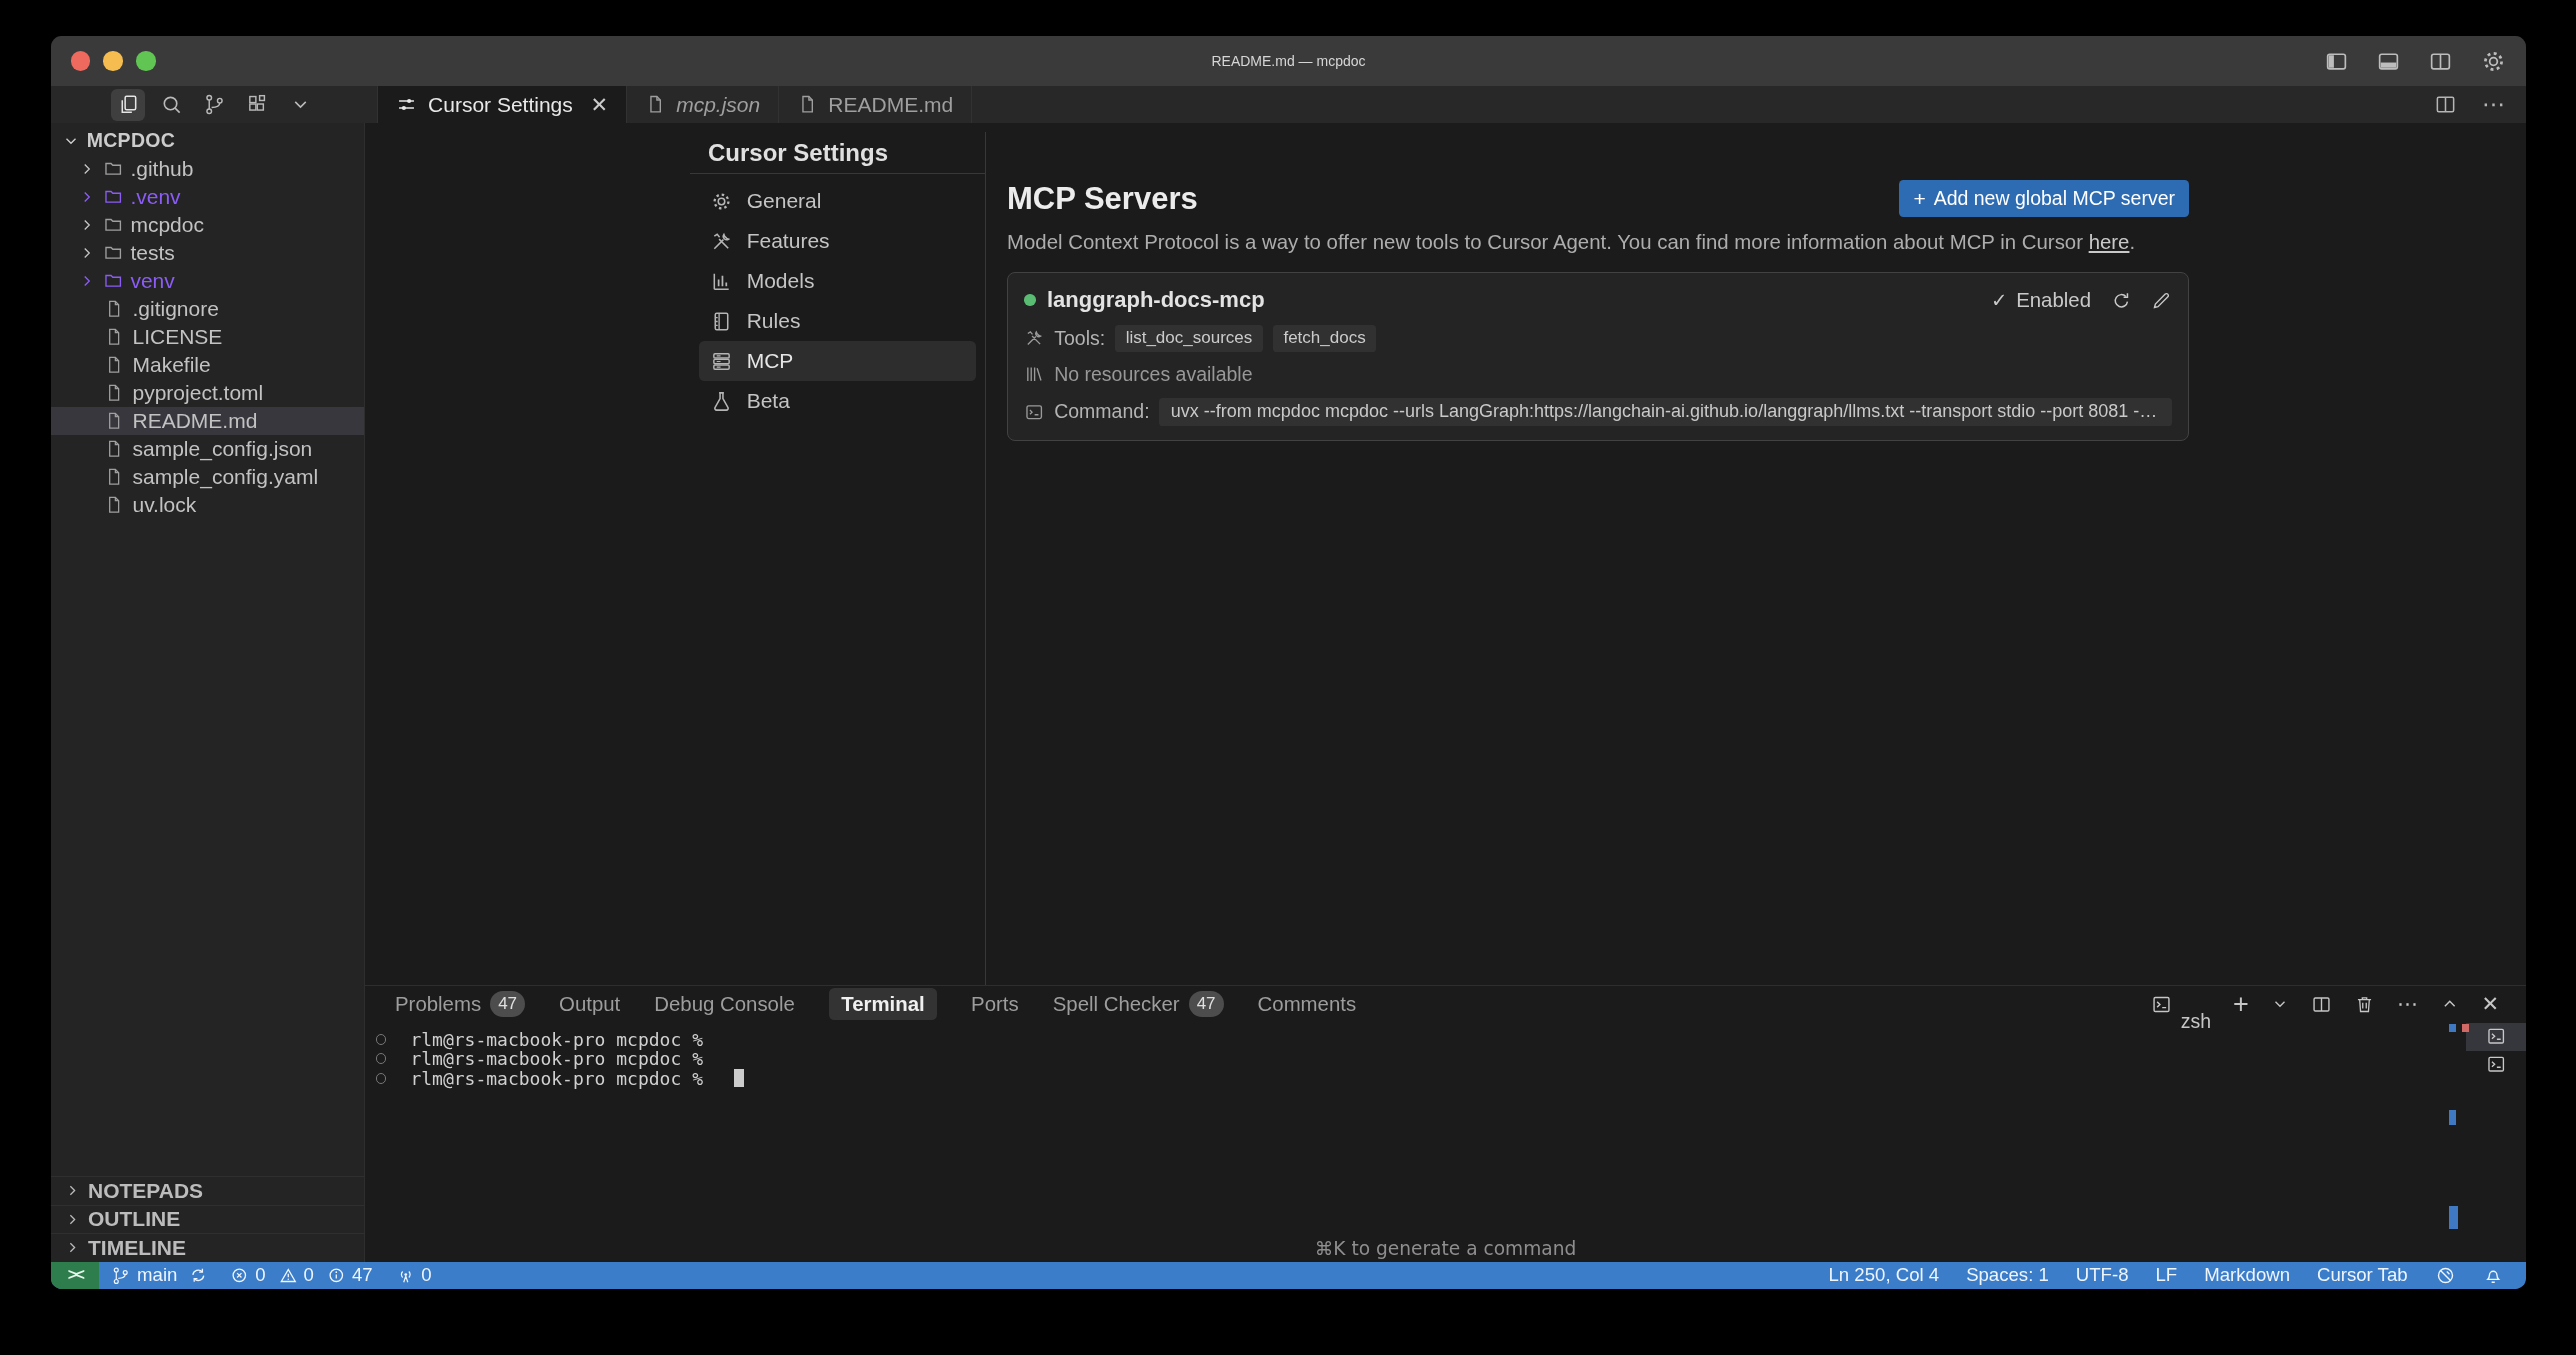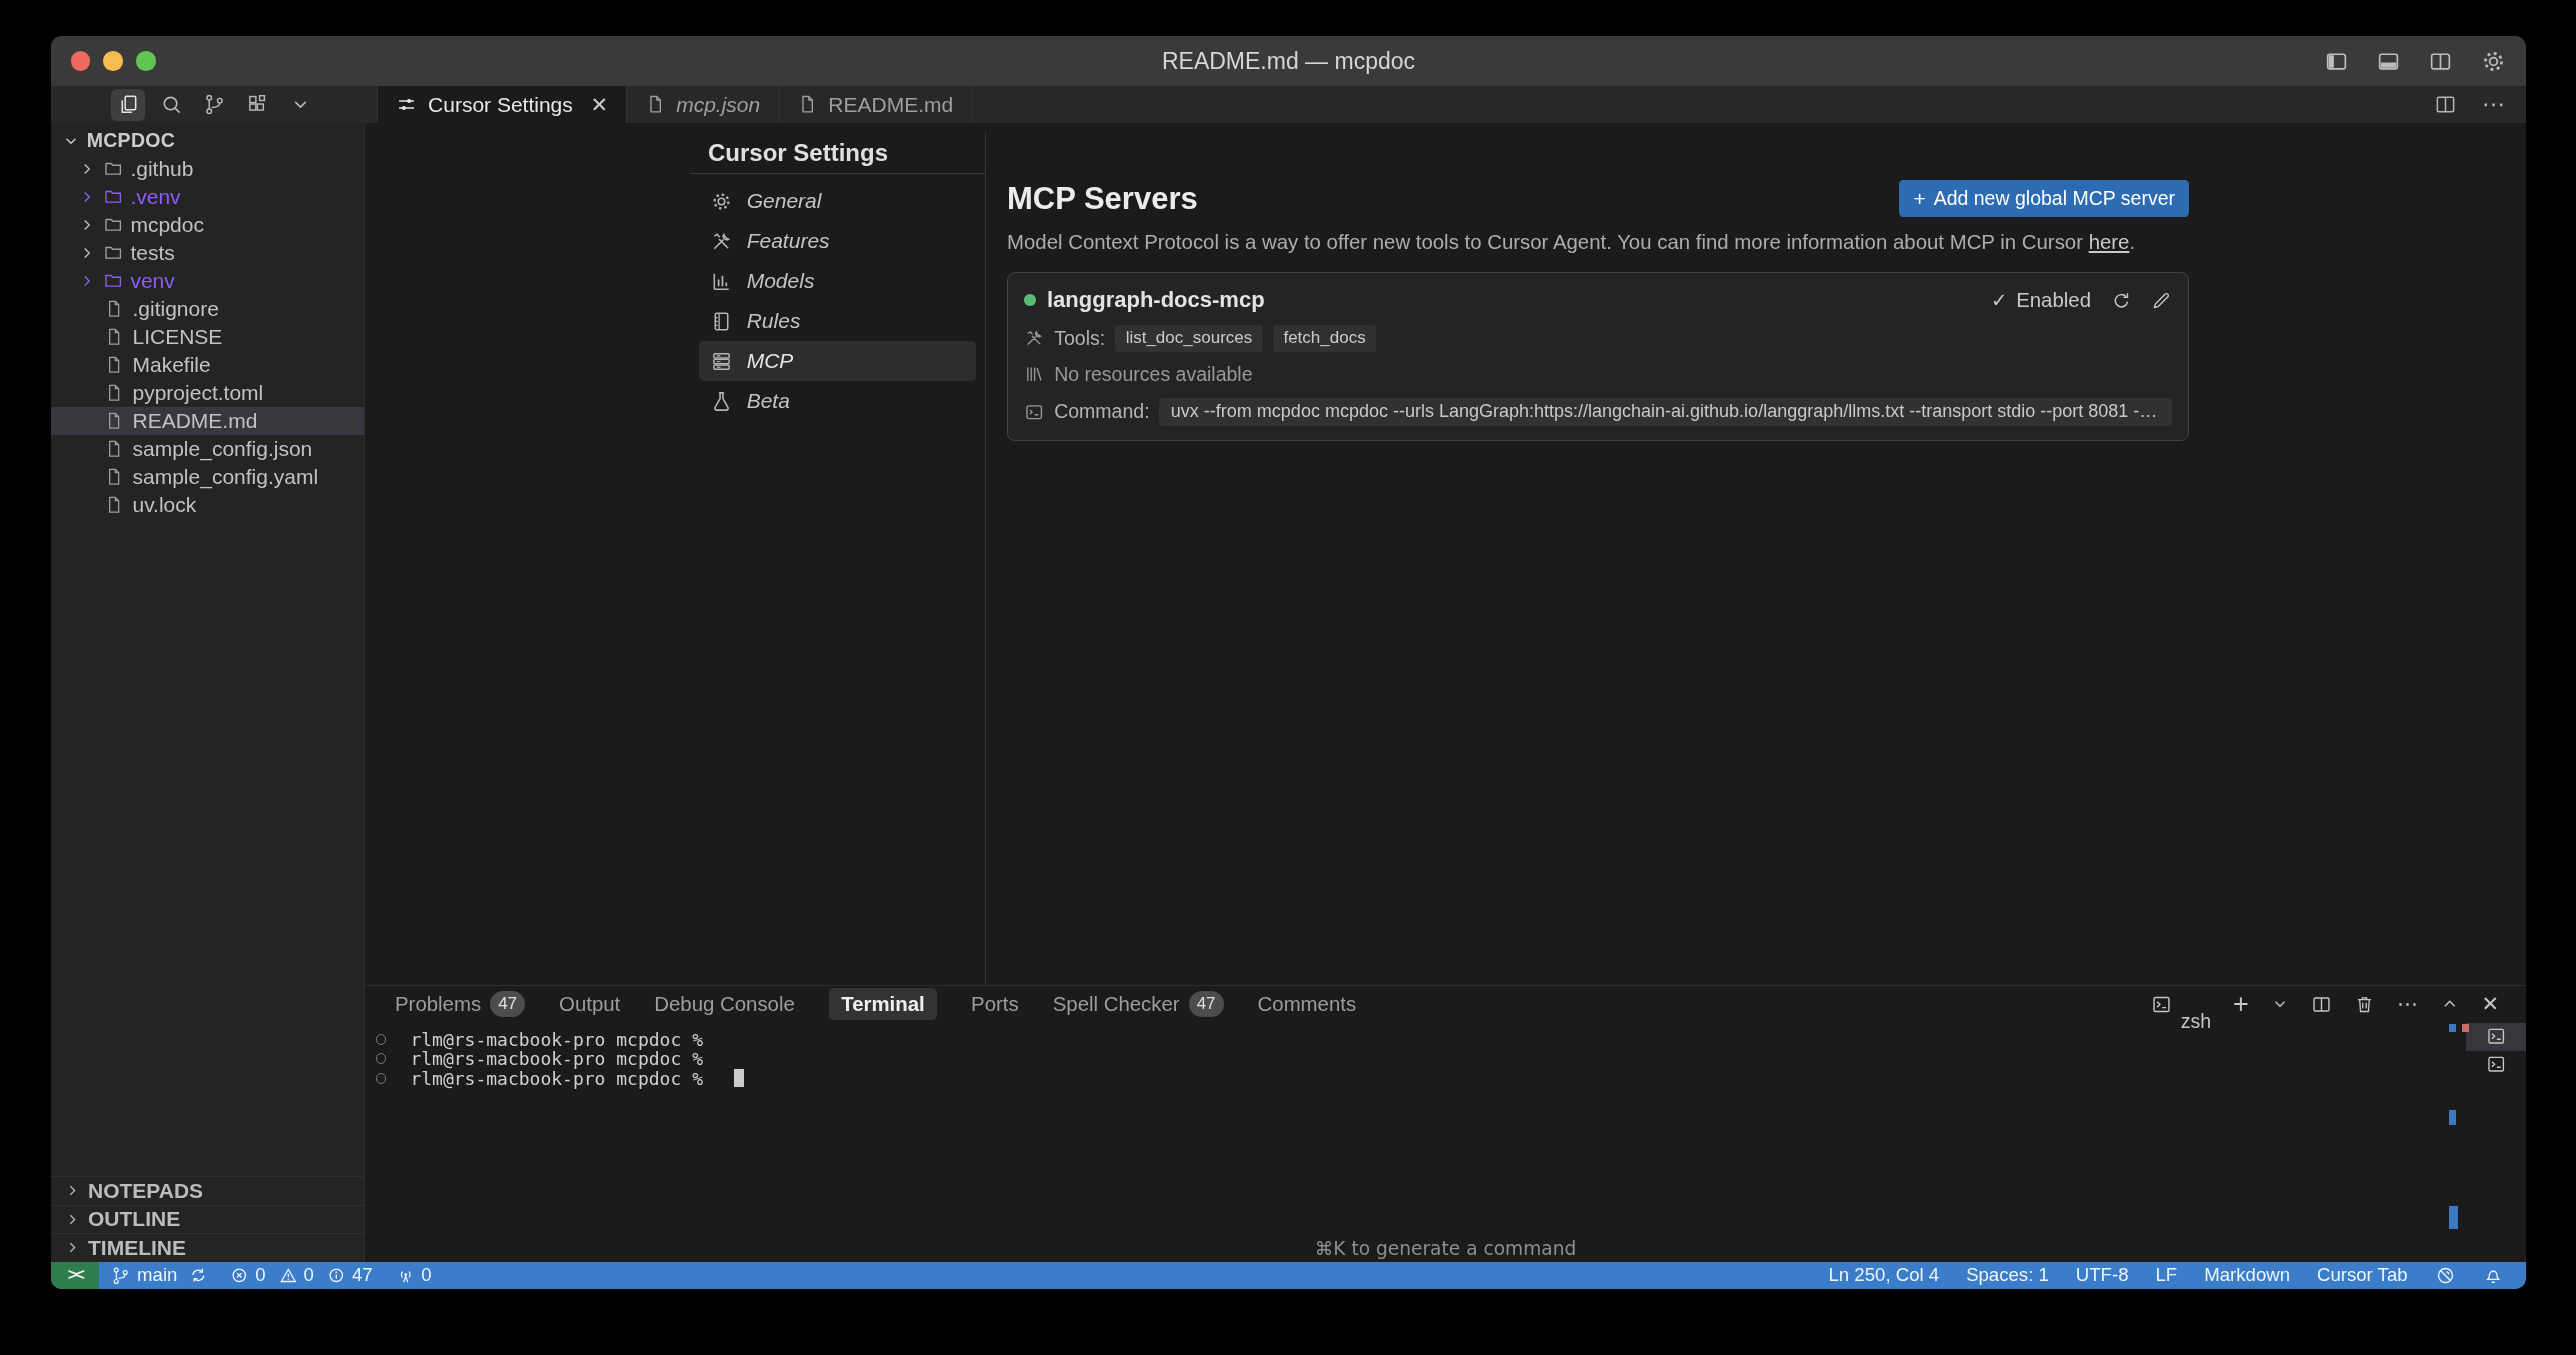--- a/index.html
+++ b/index.html
@@ -8,21 +8,21 @@
   .ic{display:inline-block;vertical-align:middle;}
   .ic svg{display:block;}
 
   .window{position:absolute;left:51px;top:36px;width:2475px;height:1253px;background:#1b1b1b;border-radius:10.7px;overflow:hidden;display:flex;flex-direction:column;box-shadow:0 18px 53px rgba(0,0,0,.8);}
 
   
   .titlebar{flex:0 0 50px;background:#3a3a3a;position:relative;display:flex;align-items:center;justify-content:center;}
   .lights{position:absolute;left:19.5px;display:flex;gap:13.3px;align-items:center;}
   .light{width:19.5px;height:19.5px;border-radius:50%;}
   .light.red{background:#ee6a5f;}.light.yellow{background:#f5bd4f;}.light.green{background:#61c554;}
-  .win-title{color:#d6d6d6;font-size:23px;}
+  .win-title{color:#d6d6d6;font-size:14px;}
   .tb-icons{position:absolute;right:19.5px;display:flex;gap:27px;align-items:center;color:#bdbdbd;}
 
   
   .header{flex:0 0 37px;background:#282828;display:flex;min-width:0;}
   .activity{width:314px;flex:0 0 314px;display:flex;align-items:center;gap:9px;padding-left:60px;box-sizing:border-box;color:#b9b9b9;}
   .act-btn{width:34px;height:32px;display:flex;align-items:center;justify-content:center;border-radius:6.2px;}
   .act-btn.active{background:#3f3f3f;color:#e5e5e5;}
   .tabstrip{flex:1;display:flex;align-items:stretch;padding-left:12.4px;position:relative;min-width:0;}
   .tab{display:flex;align-items:center;gap:10.7px;padding:0 18px;font-size:21px;color:#9f9f9f;border-right:0.9px solid #323232;white-space:nowrap;}
   .tab:first-child{border-left:0.9px solid #323232;}
@@ -46,21 +46,21 @@
   .dim{color:#8b5cf6;}
   .sections{flex:0 0 auto;}
   .section-row{height:27.5px;border-top:0.9px solid #2f2f2f;display:flex;align-items:center;gap:7px;padding-left:13px;font-weight:700;font-size:21px;color:#bcbcbc;}
 
   
   .editor{flex:1;display:flex;flex-direction:column;min-width:0;background:#1b1b1b;}
   .settings-area{flex:1;position:relative;min-height:0;}
   .nav-col{position:absolute;left:325px;top:9px;bottom:0;width:296px;border-right:0.9px solid #383838;box-sizing:border-box;}
   .nav-head{height:41px;padding:0 18px;display:flex;align-items:center;font-size:24px;font-weight:600;color:#e0e0e0;border-bottom:0.9px solid #383838;}
   .nav-list{padding:7px 9px;display:flex;flex-direction:column;}
-  .nav-item{height:40px;display:flex;align-items:center;gap:14px;padding:0 10.7px;border-radius:5.3px;font-size:21px;color:#c4c4c4;font-style:italic;}
+  .nav-item{height:40px;display:flex;align-items:center;gap:14px;padding:0 10.7px;border-radius:5.3px;font-size:21px;color:#c4c4c4;}
   .nav-item.active{background:#2d2d2d;color:#e6e6e6;}
   .nav-item .ic{color:#b5b5b5;}
 
   .content-col{position:absolute;left:642px;top:9px;width:1182px;}
   .content-head{margin-top:48px;display:flex;align-items:center;justify-content:space-between;}
   .h1{font-size:31px;font-weight:600;color:#ececec;}
   .add-btn{background:#2d6bb2;color:#ffffff;font-size:19.5px;border-radius:4.4px;padding:7px 14px;display:flex;align-items:center;gap:8px;border:none;}
   .add-btn .plus{font-size:21px;line-height:1;}
   .desc{margin-top:14px;font-size:20.4px;color:#adadad;}
   .desc .link{color:#c9c9c9;text-decoration:underline;margin-top:20px;}

